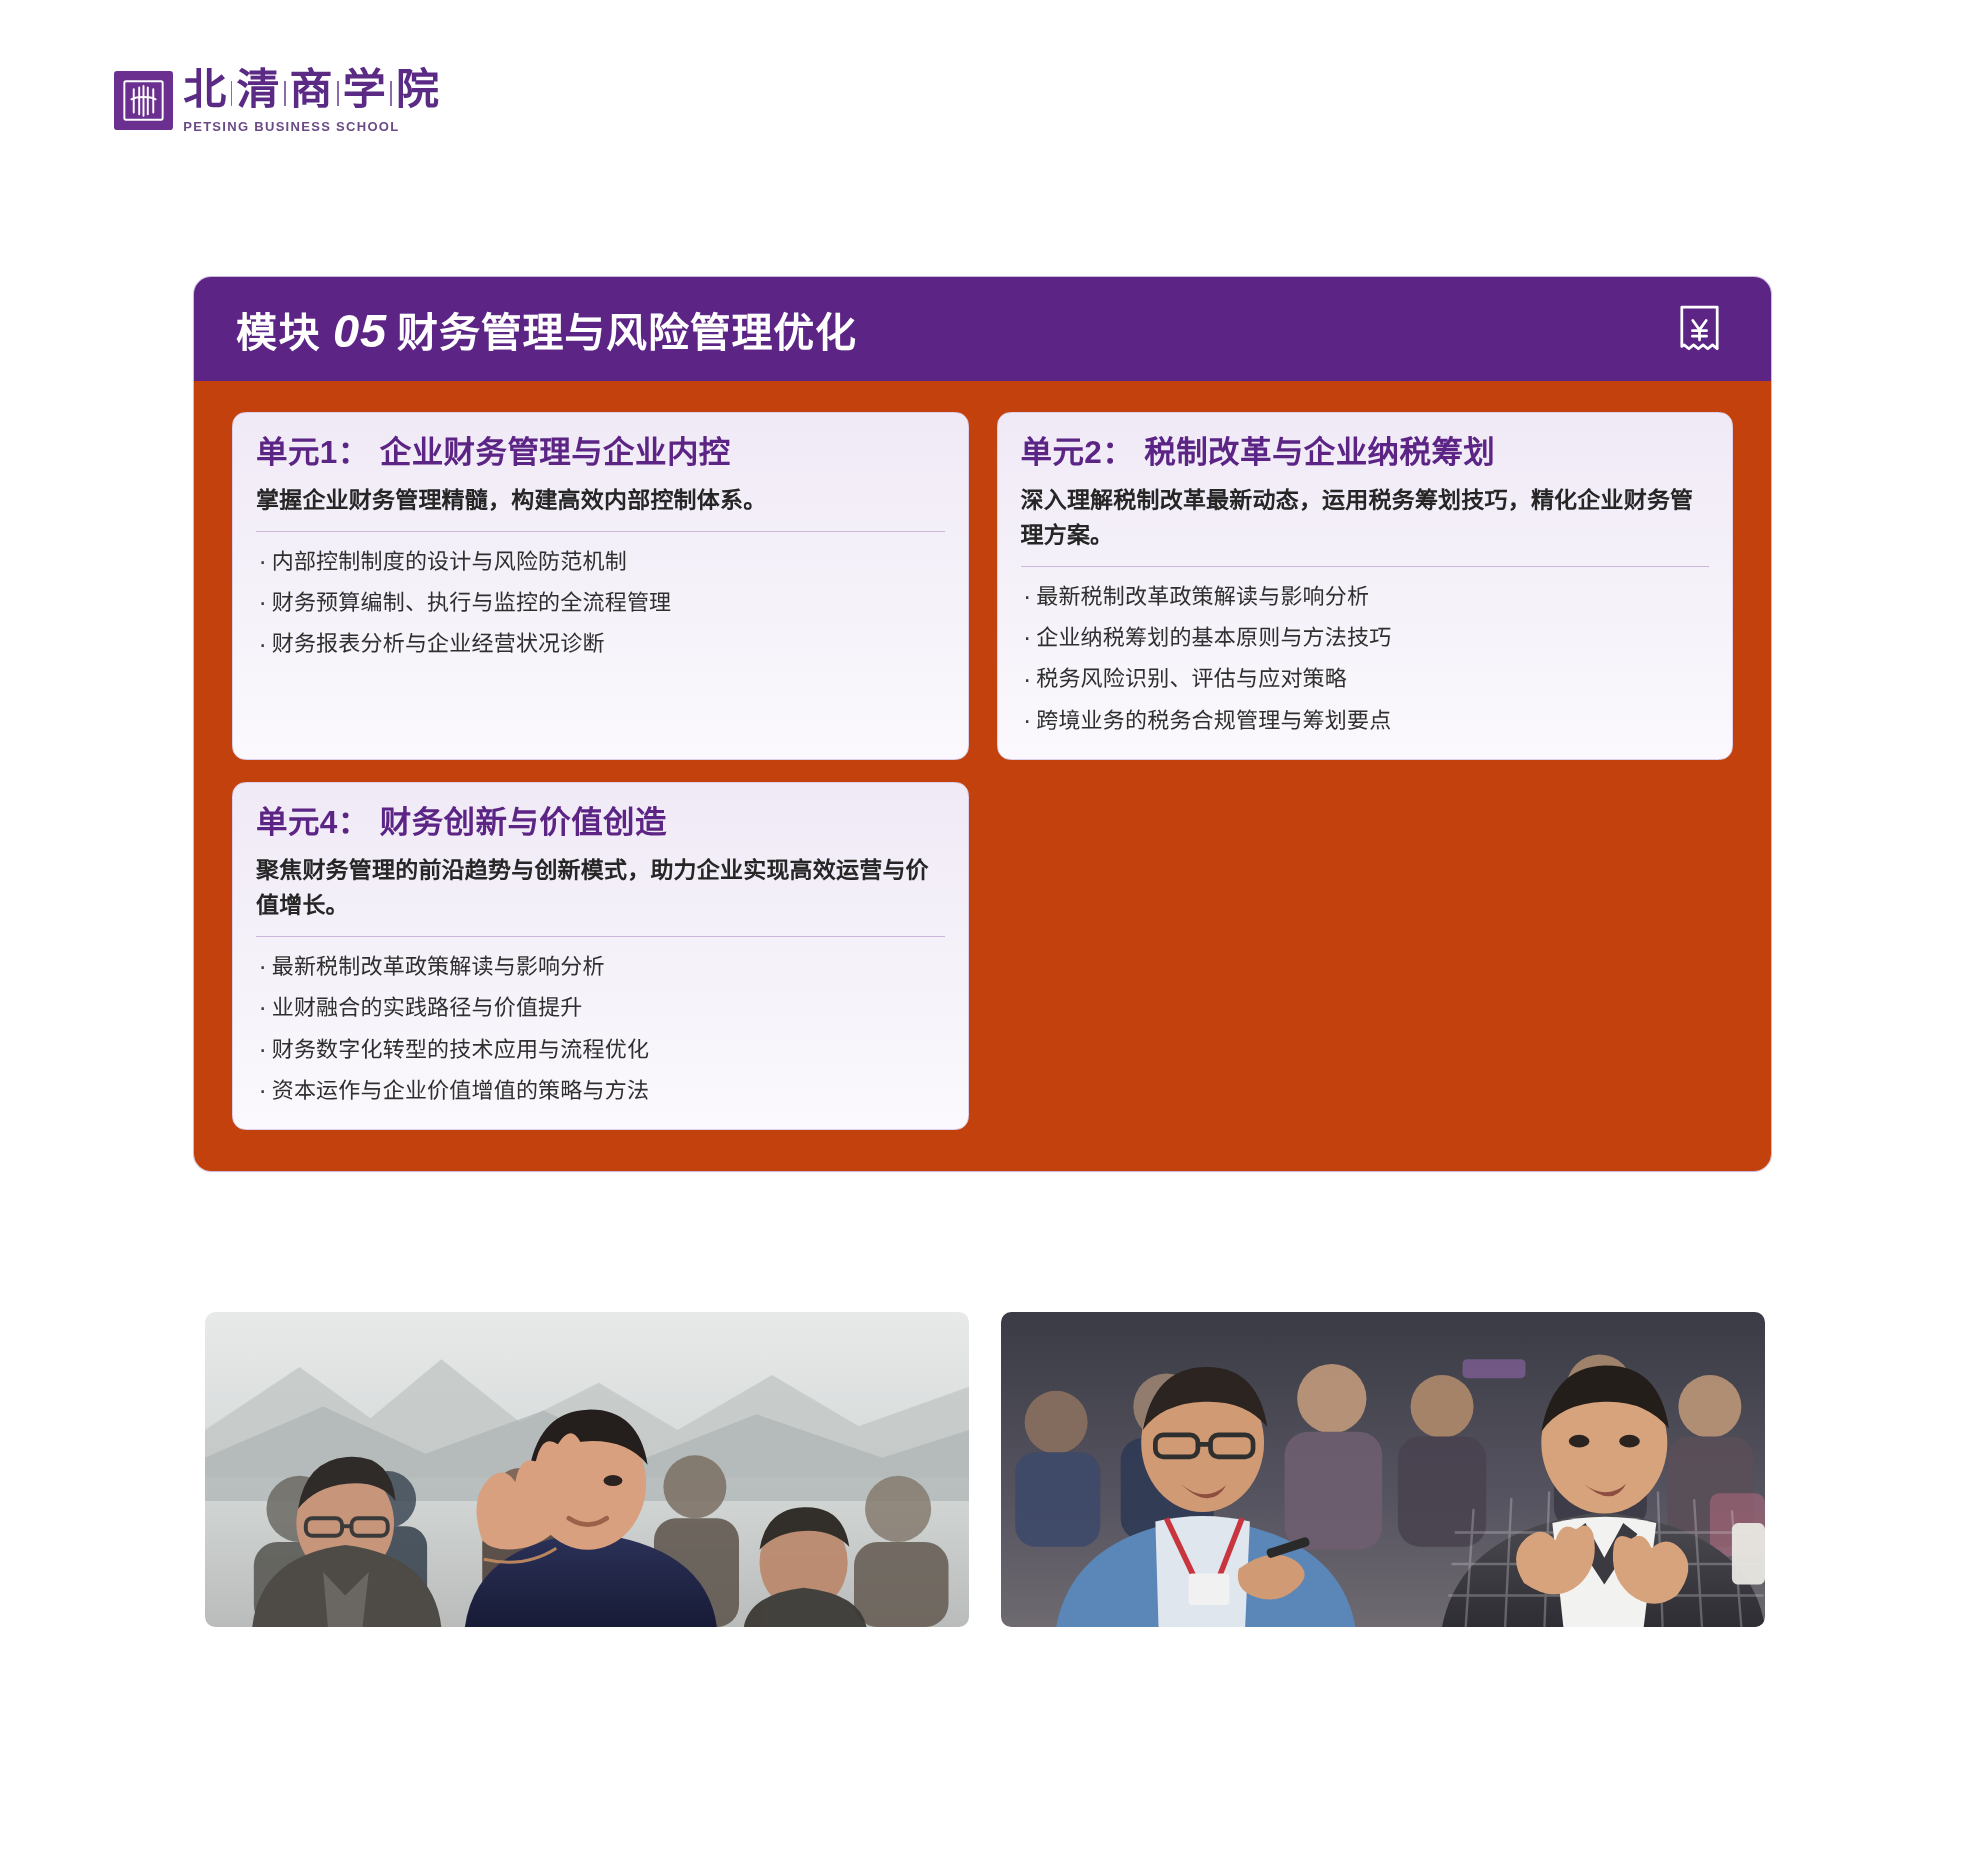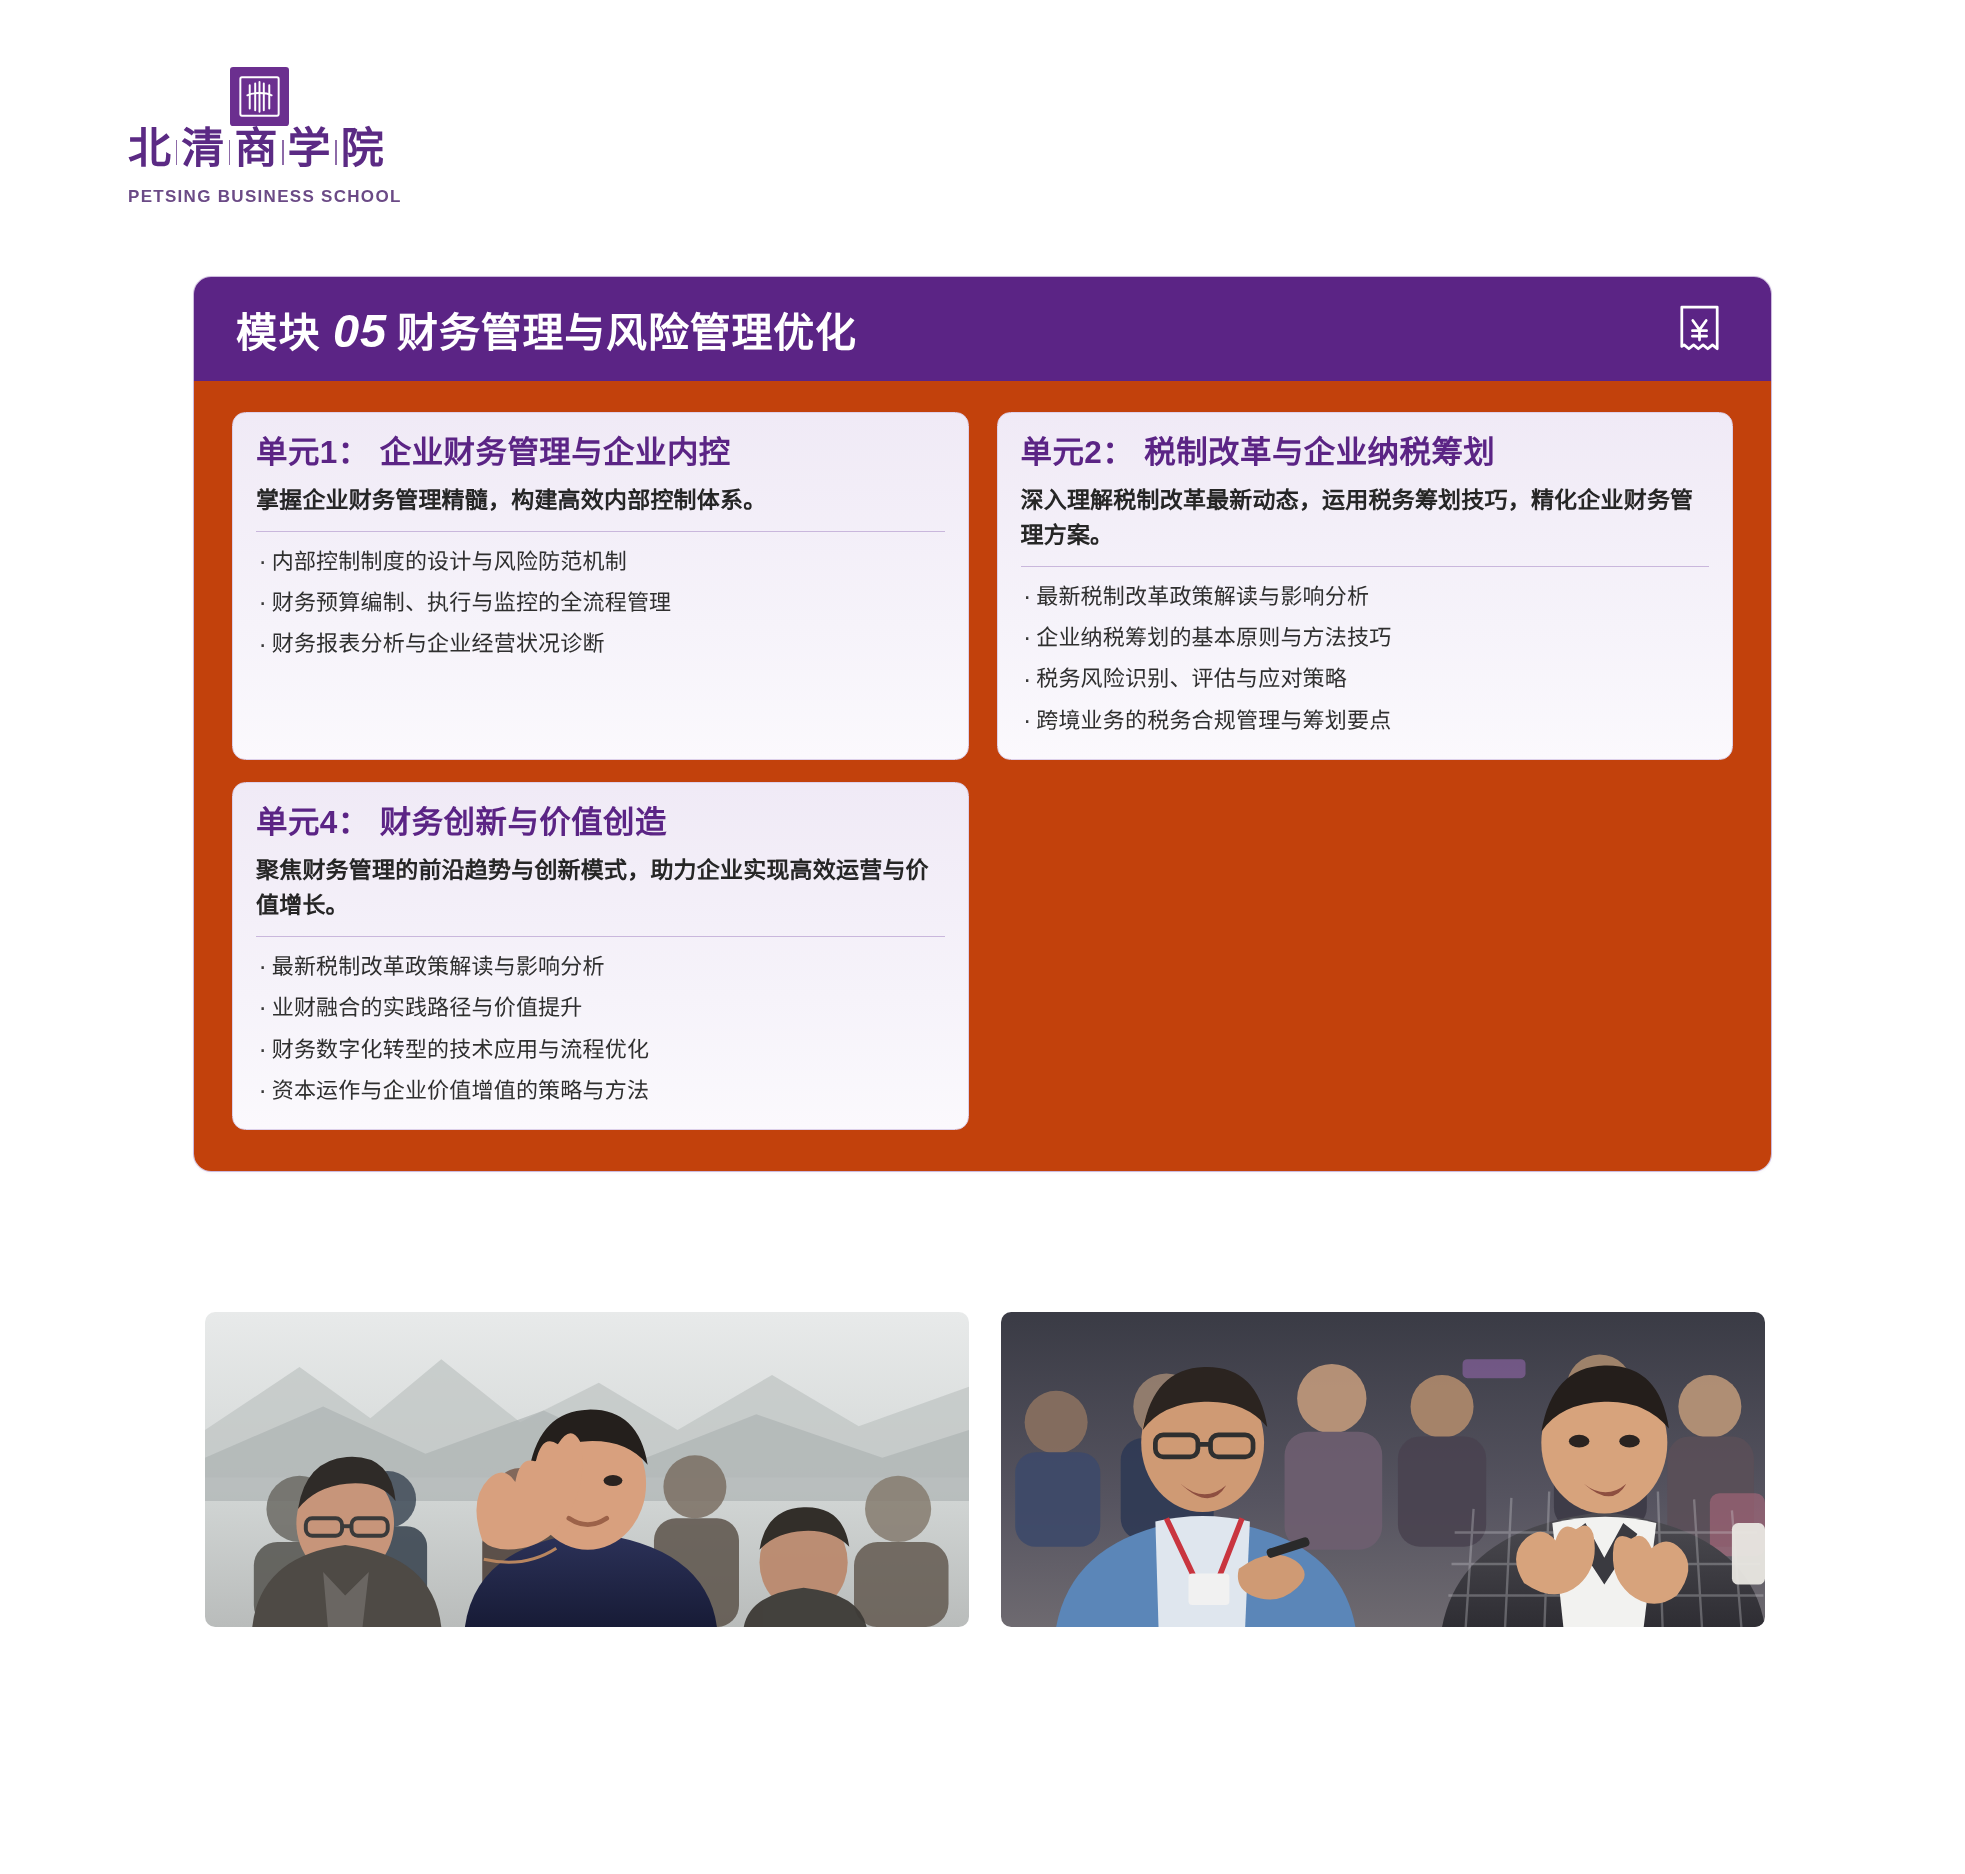--- a/index.html
+++ b/index.html
@@ -15,24 +15,23 @@
     font-family: "Liberation Sans", "DejaVu Sans", sans-serif;
     color: #2b2b2b;
     position: relative;
     overflow: hidden;
   }
 
   
   .page-header {
     position: absolute;
     top: 67px;
-    left: 128px;
+    left: 114px;
     display: flex;
     align-items: center;
-    flex-direction: column;
   }
   .logo-mark {
     width: 59px;
     height: 59px;
     background: #6b2f8f;
     border-radius: 3.1px;
     display: flex;
     align-items: center;
     justify-content: center;
     margin-right: 10.2px;
@@ -55,25 +54,25 @@
   }
   .logo-cn .bar {
     display: inline-block;
     width: 1.6px;
     height: 25px;
     background: #8d6aa8;
     margin: 0 3.9px;
     vertical-align: -1.6px;
   }
   .logo-en {
-    font-size: 17px;
+    font-size: 13px;
     font-weight: 700;
     color: #6b4a86;
     letter-spacing: 1.3px;
-    margin-top: 16px;
+    margin-top: 7px;
     white-space: nowrap;
   }
 
   
   .module-card {
     position: absolute;
     top: 276px;
     left: 193px;
     width: 1579px;
     background: #ffffff;

